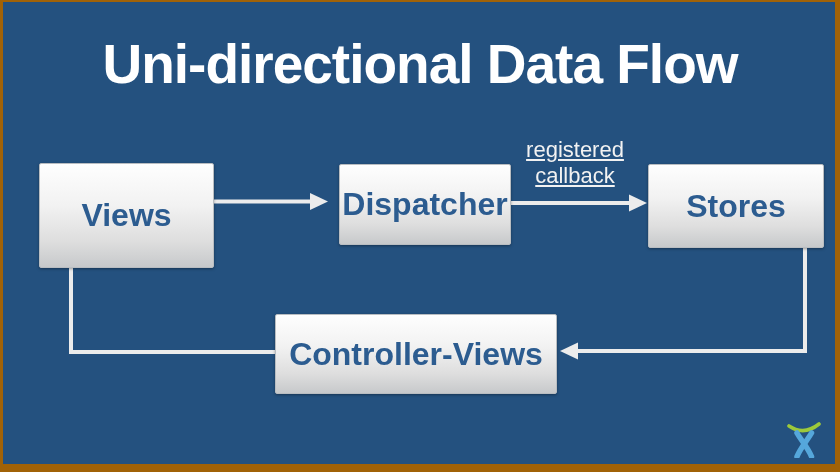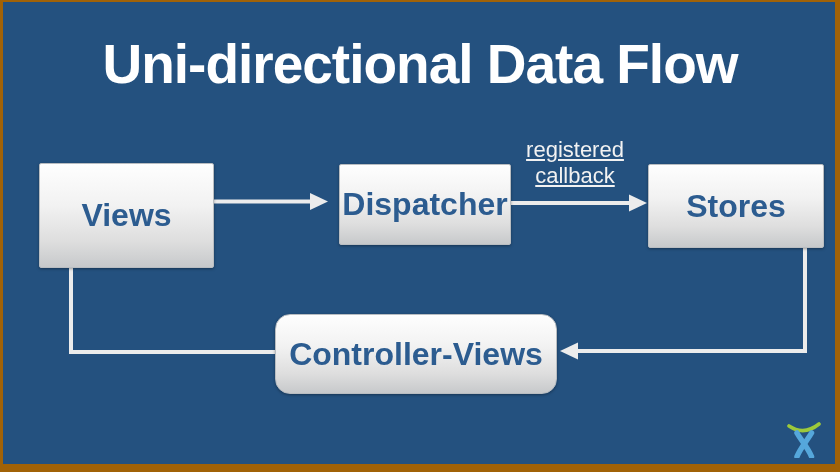--- a/index.html
+++ b/index.html
@@ -36,21 +36,21 @@
     border-radius:2px;
     box-shadow:0 1px 3px rgba(0,0,0,0.35);
     color:#2C5C90;
     font-size:32px;
     font-weight:700;
     box-sizing:border-box;
   }
   .node-views      {left:39px;  top:163px; width:175px; height:105px;}
   .node-dispatcher {left:327px; top:164px; width:172px; height:81px;margin-left:12px;}
   .node-stores     {left:648px; top:164px; width:176px; height:84px;}
-  .node-cviews     {left:275px; top:314px; width:282px; height:80px;border-radius:15px;}
+  .node-cviews     {left:275px; top:314px; width:282px; height:80px;}
 
   .edge-label{
     position:absolute;
     color:#F2F2F2;
     font-size:22px;
     line-height:26px;
     text-align:center;
   }
   .label-actions   {left:219px; top:169px; width:100px;}
   .label-callback  {left:515px; top:137px; width:120px;text-decoration:underline;}

